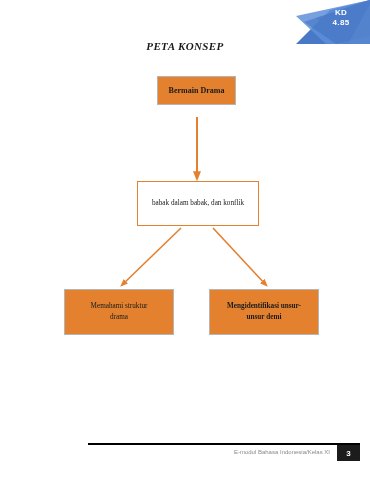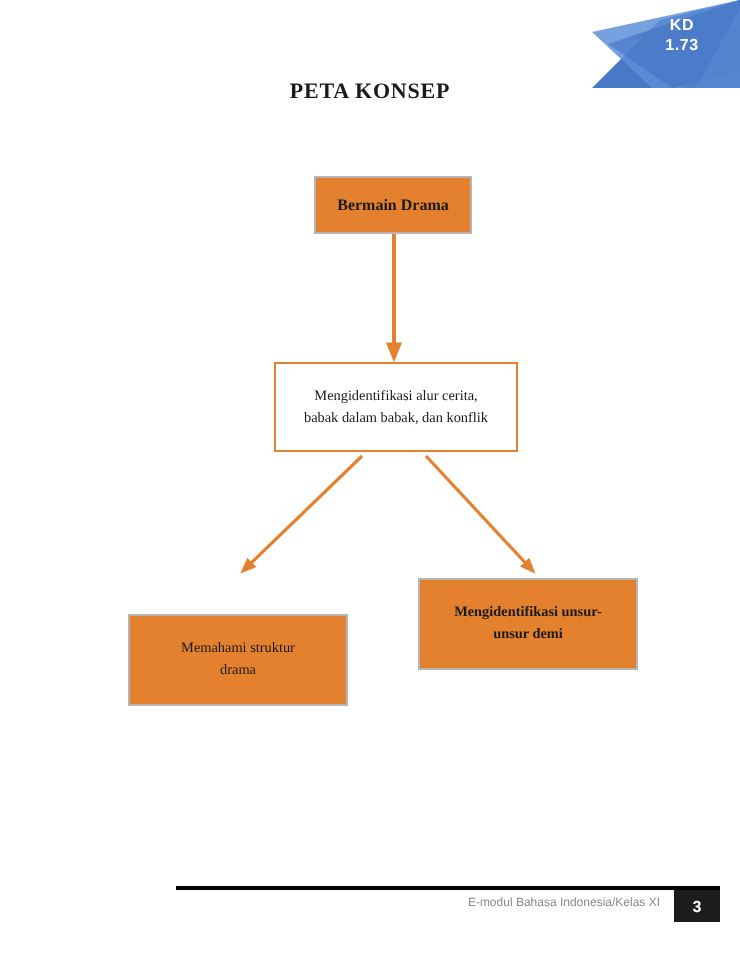--- a/index.html
+++ b/index.html
@@ -53,20 +53,21 @@
     position: absolute;
     left: 0;
     top: 40px;
     width: 370px;
     text-align: center;
     font-family: "Liberation Serif", serif;
     font-weight: bold;
     font-size: 11px;
     letter-spacing: .4px;
     color: #1a1a1a;
+    font-style: italic;
   }
 
   
   .node {
     position: absolute;
     box-sizing: border-box;
     display: flex;
     align-items: center;
     justify-content: center;
     text-align: center;
@@ -76,34 +77,34 @@
   .node-filled {
     background: #E3812F;
     border: 1px solid #b5b5b5;
   }
   .node-outline {
     background: #ffffff;
     border: 1.5px solid #E3812F;
   }
 
   #node-root {
-    left: 157px;  top: 88px;
+    left: 157px;  top: 76px;
     width: 79px;  height: 29px;
     font-size: 8px;
     font-weight: bold;
   }
   #node-mid {
     left: 137px;  top: 181px;
     width: 122px; height: 45px;
     font-size: 7.2px;
     line-height: 11px;
     padding: 2px 4px;
   }
   #node-left {
-    left: 64px;   top: 307px;
+    left: 64px;   top: 289px;
     width: 110px; height: 46px;
     font-size: 7.2px;
     line-height: 11px;
     padding: 2px 20px;
   }
   #node-right {
     left: 209px;  top: 289px;
     width: 110px; height: 46px;
     font-size: 7.2px;
     line-height: 11px;
@@ -170,21 +171,21 @@
       <rect x="0" y="0" width="74" height="44" fill="#ffffff"></rect>
       <polygon points="74,0 74,44 18,44" fill="#5b8ad4"></polygon>
       <polygon points="74,0 74,44 0,44 34,10" fill="#4878c6"></polygon>
       <polygon points="74,0 74,44 30,44 0,16" fill="#5e8fd8" opacity="0.85"></polygon>
       <polygon points="74,0 74,36 40,44 8,22" fill="#3f6fbf" opacity="0.55"></polygon>
       <polygon points="74,4 74,44 52,44 74,4" fill="#7ba4e0" opacity="0.45"></polygon>
       <polygon points="74,0 74,44 46,44 20,18" fill="#4c7cc9" opacity="0.6"></polygon>
     </svg>
     <div class="kd-text">
       <div>KD</div>
-      <div>1.73</div>
+      <div>4.85</div>
     </div>
   </div>
 
   <div id="page-title">PETA KONSEP</div>
 
   <svg id="connectors" viewBox="0 0 370 480">
     <defs>
       <marker id="arrowhead" markerWidth="5" markerHeight="5" refX="3.4" refY="2" orient="auto">
         <polygon points="0,0 5,2 0,4" fill="#E3812F"></polygon>
       </marker>
@@ -196,21 +197,20 @@
 
     <line x1="213" y1="228" x2="266" y2="285" stroke="#E3812F" stroke-width="1.6" marker-end="url(#arrowhead)"></line>
   </svg>
 
   <div id="node-root" class="node node-filled">
     <span class="node-text">Bermain Drama</span>
   </div>
 
   <div id="node-mid" class="node node-outline">
     <span>
-      <span class="node-text">Mengidentifikasi alur cerita,</span>
       <span class="node-text">babak dalam babak, dan konflik</span>
     </span>
   </div>
 
   <div id="node-left" class="node node-filled">
     <span>
       <span class="node-text">Memahami struktur drama</span>
     </span>
   </div>
 

